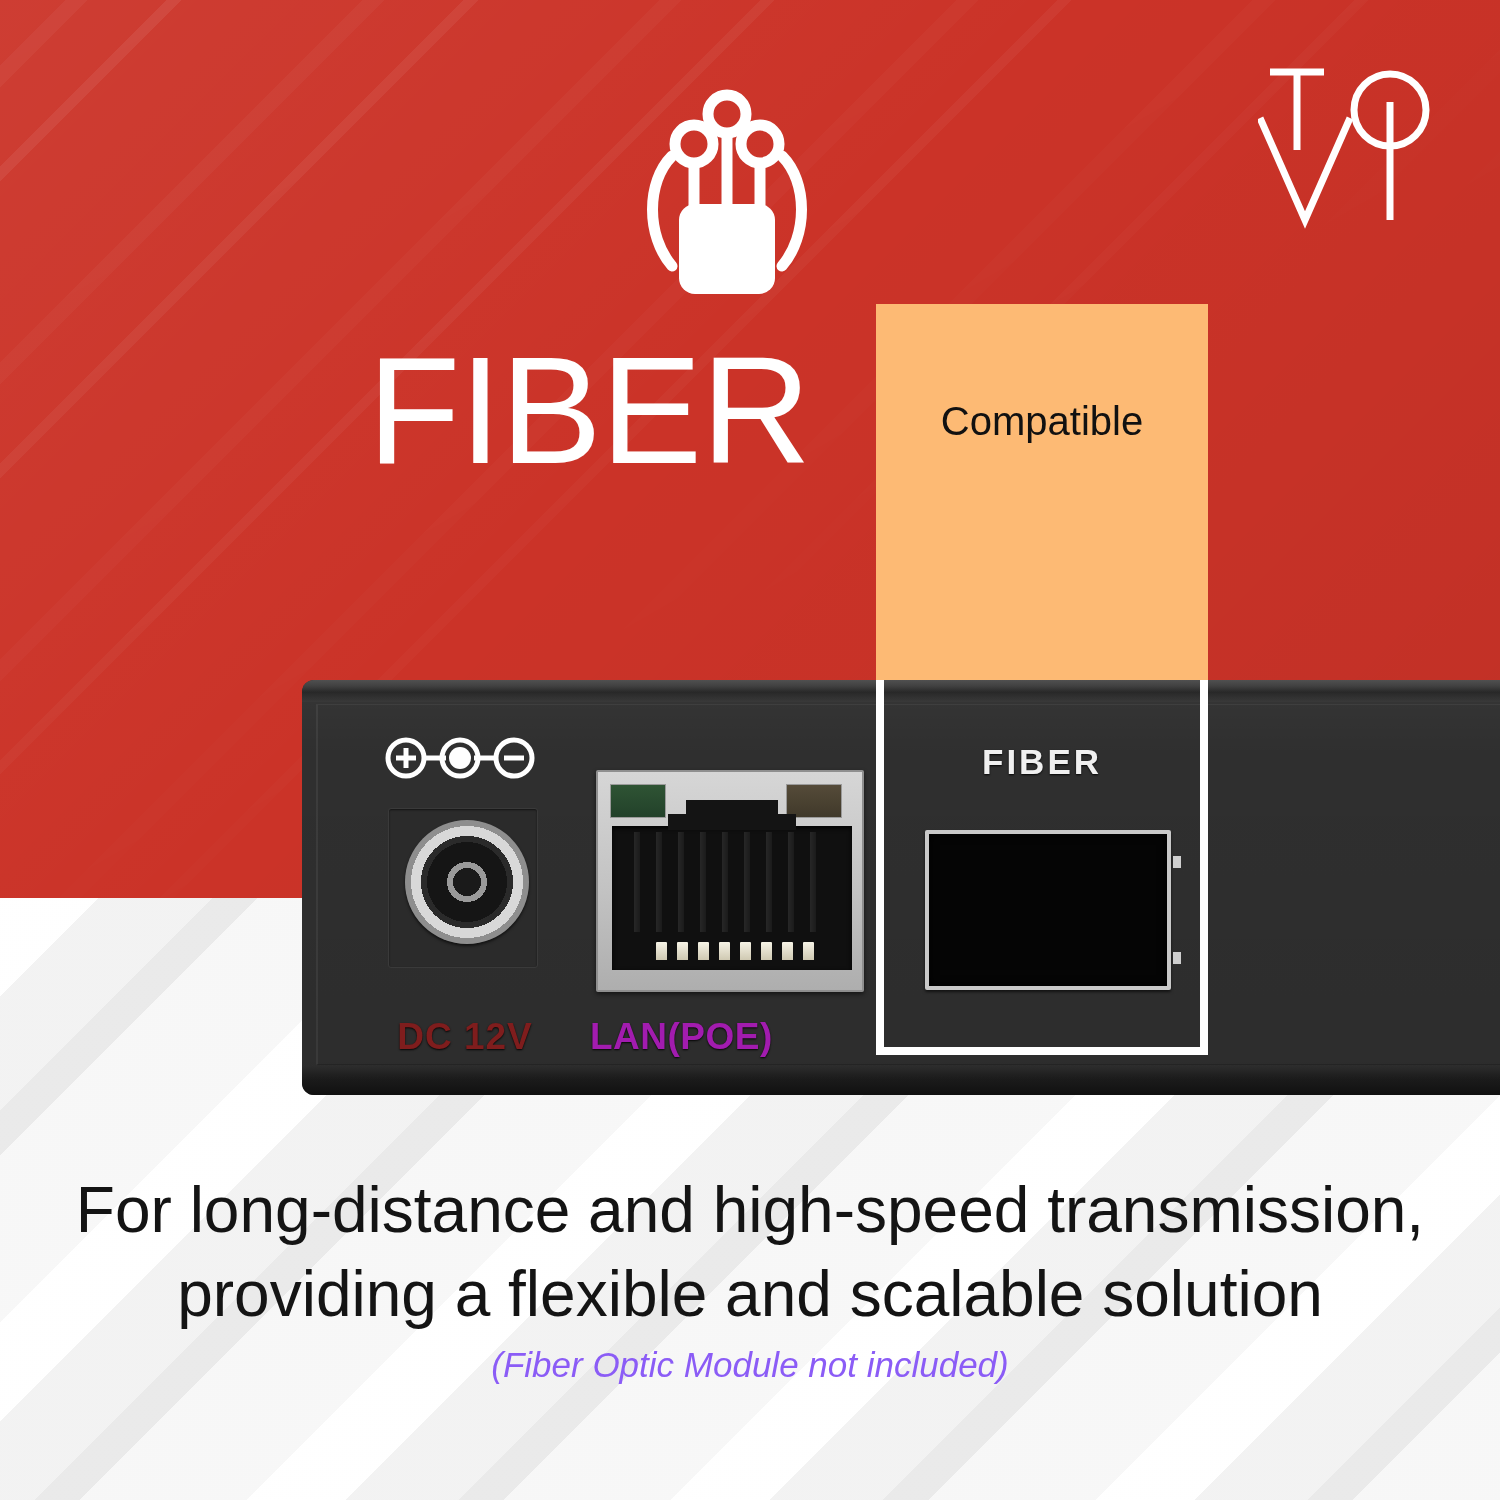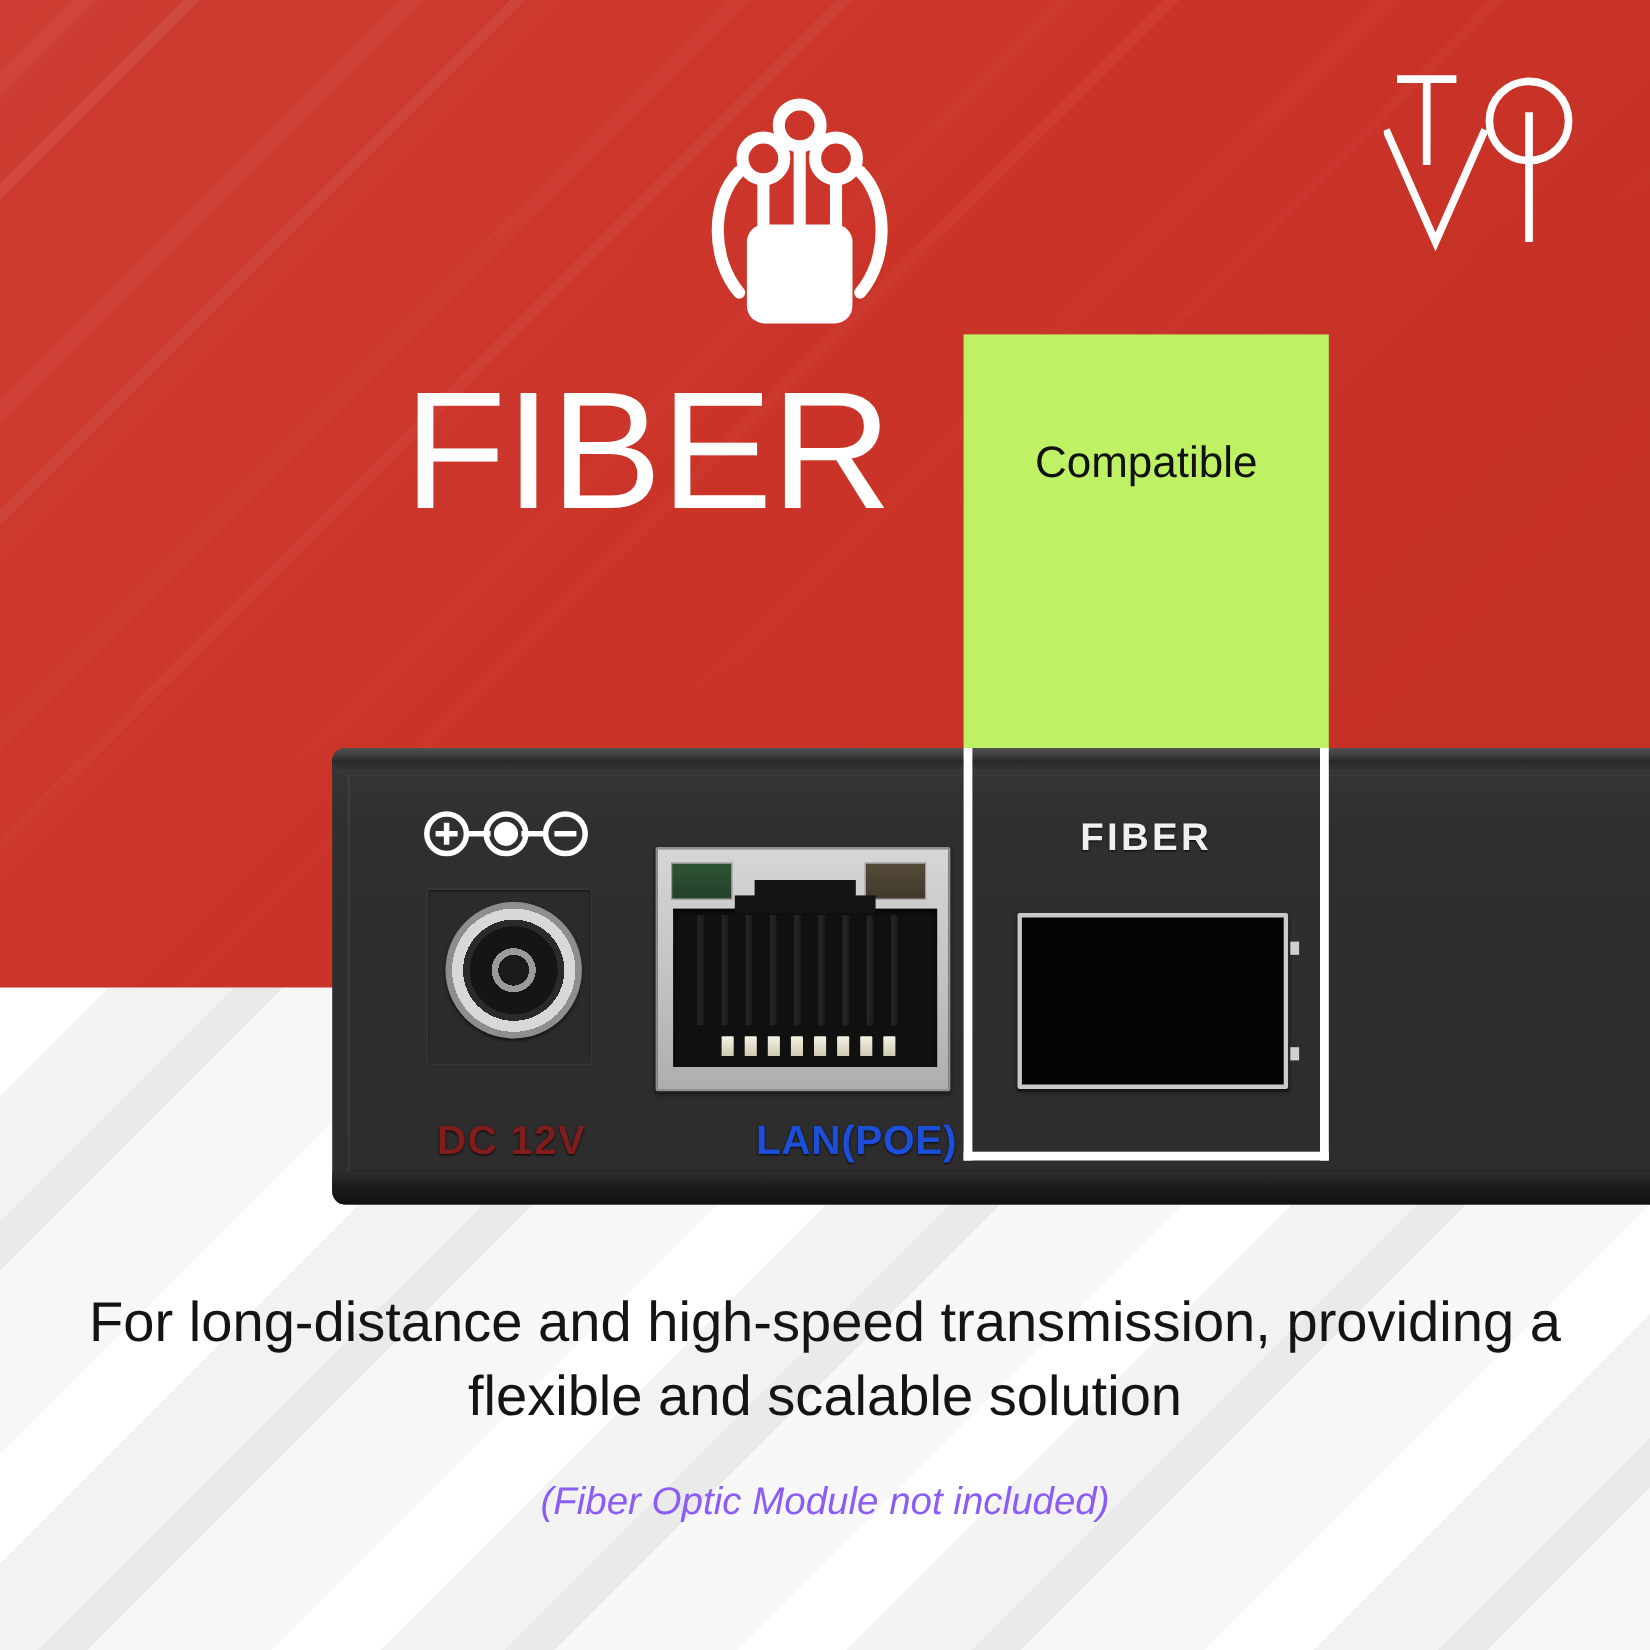--- a/index.html
+++ b/index.html
@@ -77,21 +77,21 @@
     font-size:152px;
     line-height:0.96;
     letter-spacing:-1px;
   }
   .headline .l1 { display:block; }
   .headline .l2 { display:block; }
 
   
   .callout {
     position:absolute; left:876px; top:304px; width:332px; height:376px;
-    background:#bef264;
+    background:#fdba74;
   }
   .callout-inner {
     position:absolute; left:0; right:0; top:92px;
     text-align:center;
     font-size:40px;
     line-height:1.28;
     font-weight:400;
   }
   .callout-black { color:#111111; display:block; padding:0 14px; }
   .callout-red { color:#CB3328; display:block; padding:0 10px; }
@@ -195,22 +195,22 @@
     background:linear-gradient(90deg,#272727,#1b1b1b);
   }
   .rj45-pins { position:absolute; left:44px; bottom:10px; width:160px; height:18px; }
   .rj45-pins i {
     position:absolute; bottom:0; width:11px; height:18px;
     background:linear-gradient(180deg,#f6f3e6,#cfc9b2);
     border-radius:1px 1px 0 0;
   }
   .lan-label {
     position:absolute; left:590px; top:1016px; width:280px;
-    text-align:right;
-    color:#1d4ed8;
+    text-align:left;
+    color:#a21caf;
     font-size:37px; font-weight:700; letter-spacing:0.5px;
     text-shadow:0 1px 2px rgba(0,0,0,0.9);
   }
 
   
   .fiber-label {
     position:absolute; left:896px; top:742px; width:292px;
     text-align:center;
     color:#f0f0f0;
     font-size:35px; font-weight:700; letter-spacing:3px;
@@ -226,21 +226,21 @@
   .sfp-tab {
     position:absolute; left:244px; width:8px; height:12px;
     background:#cfcfcf;
   }
 
   
   .desc {
     position:absolute; left:60px; top:1168px; width:1380px;
     text-align:center;
     color:#141414;
-    font-size:51px;
+    font-size:64px;
     font-weight:400;
     line-height:1.32;
   }
   .disclaimer {
     position:absolute; left:60px; top:1345px; width:1380px;
     text-align:center;
     color:#8b5cf6;
     font-size:35px;
     font-style:italic;
     font-weight:400;

